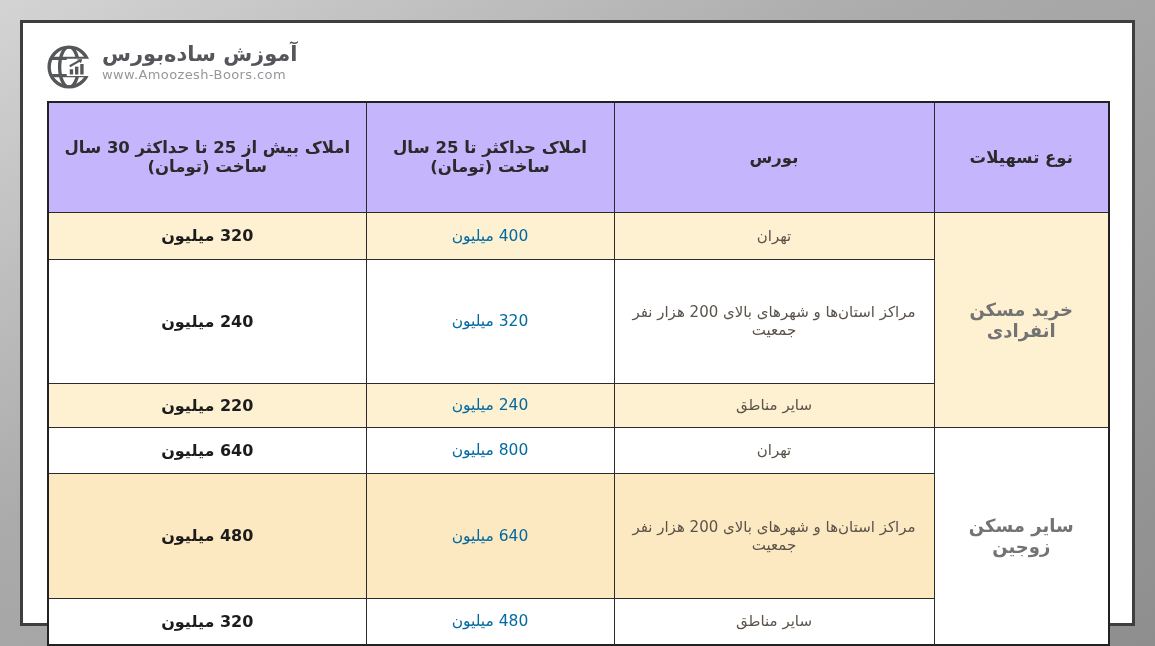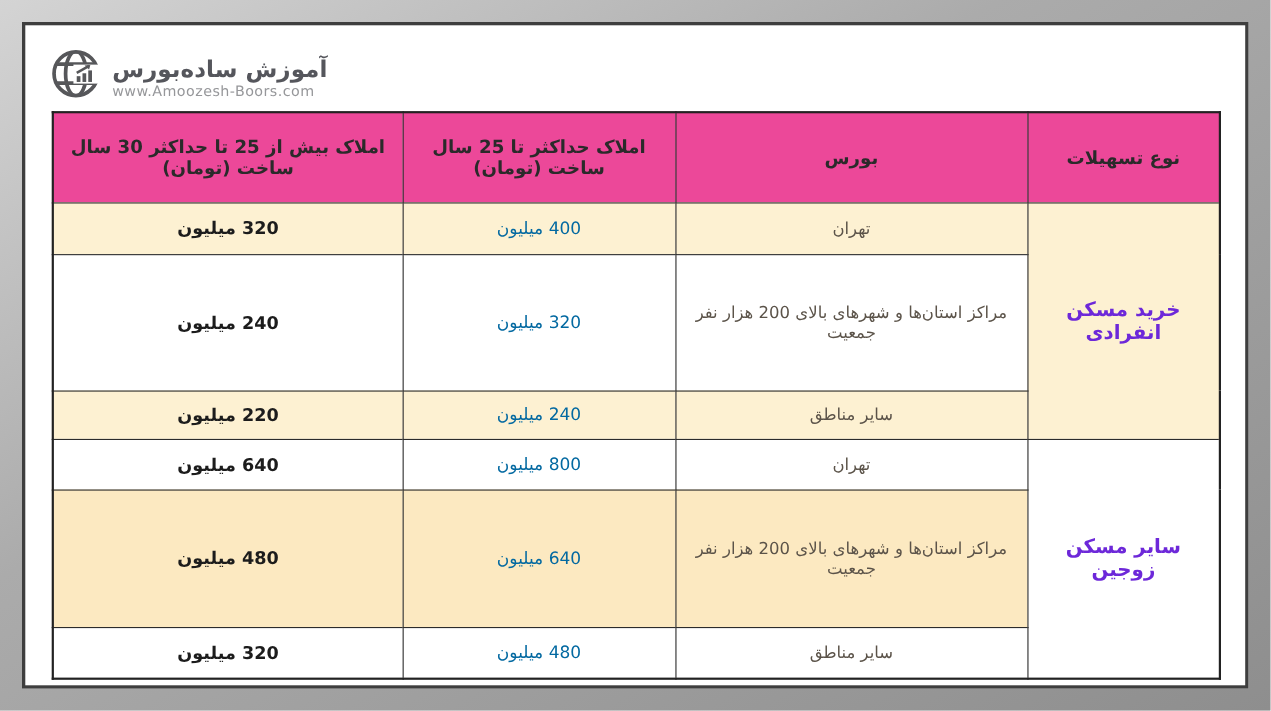--- a/index.html
+++ b/index.html
@@ -6,40 +6,40 @@
   body{
     width:1155px;height:646px;position:relative;overflow:hidden;
     background:linear-gradient(150deg,#d4d4d4 0%,#ababab 40%,#8e8e8e 100%);
     font-family:"DejaVu Sans",sans-serif;
   }
   .card{
     position:absolute;left:20px;top:20px;right:20px;bottom:20px;
     background:#ffffff;border:3px solid #3e3e3e;box-sizing:border-box;
   }
   
-  .logo{position:absolute;top:20px;left:22px;display:flex;align-items:flex-end;gap:9px;}
+  .logo{position:absolute;top:20px;left:22px;display:flex;align-items:flex-start;gap:9px;}
   .logo svg{display:block;}
   .logo-txt{display:flex;flex-direction:column;}
   .brand{direction:rtl;font-weight:700;font-size:21px;color:#55565c;line-height:1.1;}
   .url{font-size:13px;color:#96979a;letter-spacing:.4px;margin-top:1px;}
   
   table.tbl{
     position:absolute;top:78px;left:24px;width:1061px;
     border-collapse:collapse;table-layout:fixed;direction:rtl;
     border:2px solid #222222;
   }
   .tbl td,.tbl th{
     border:1px solid #2b2b2b;text-align:center;vertical-align:middle;
     padding:2px 10px;box-sizing:border-box;word-wrap:break-word;
   }
-  .hdr{background:#ec4899;color:#2a2a2a;font-weight:700;font-size:16.5px;height:82px;}
+  .hdr{background:#c4b5fd;color:#2a2a2a;font-weight:700;font-size:16.5px;height:110px;}
   .cream{background:#fdf1d2;}
   .cream2{background:#fce9c1;}
   .white{background:#ffffff;}
-  .group{font-weight:700;font-size:18px;color:#6d28d9;}
+  .group{font-weight:700;font-size:18px;color:#737373;}
   .region{font-size:15px;color:#5b5349;font-weight:400;}
   .val{font-size:15.5px;color:#0369a1;font-weight:400;}
   .valb{font-size:16px;color:#1c1c1c;font-weight:700;}
   tr.r1{height:47px;} tr.r2{height:124px;} tr.r3{height:44px;}
   tr.r4{height:46px;} tr.r5{height:125px;} tr.r6{height:47px;}
 </style>
 </head>
 <body>
 
 <div class="card">

